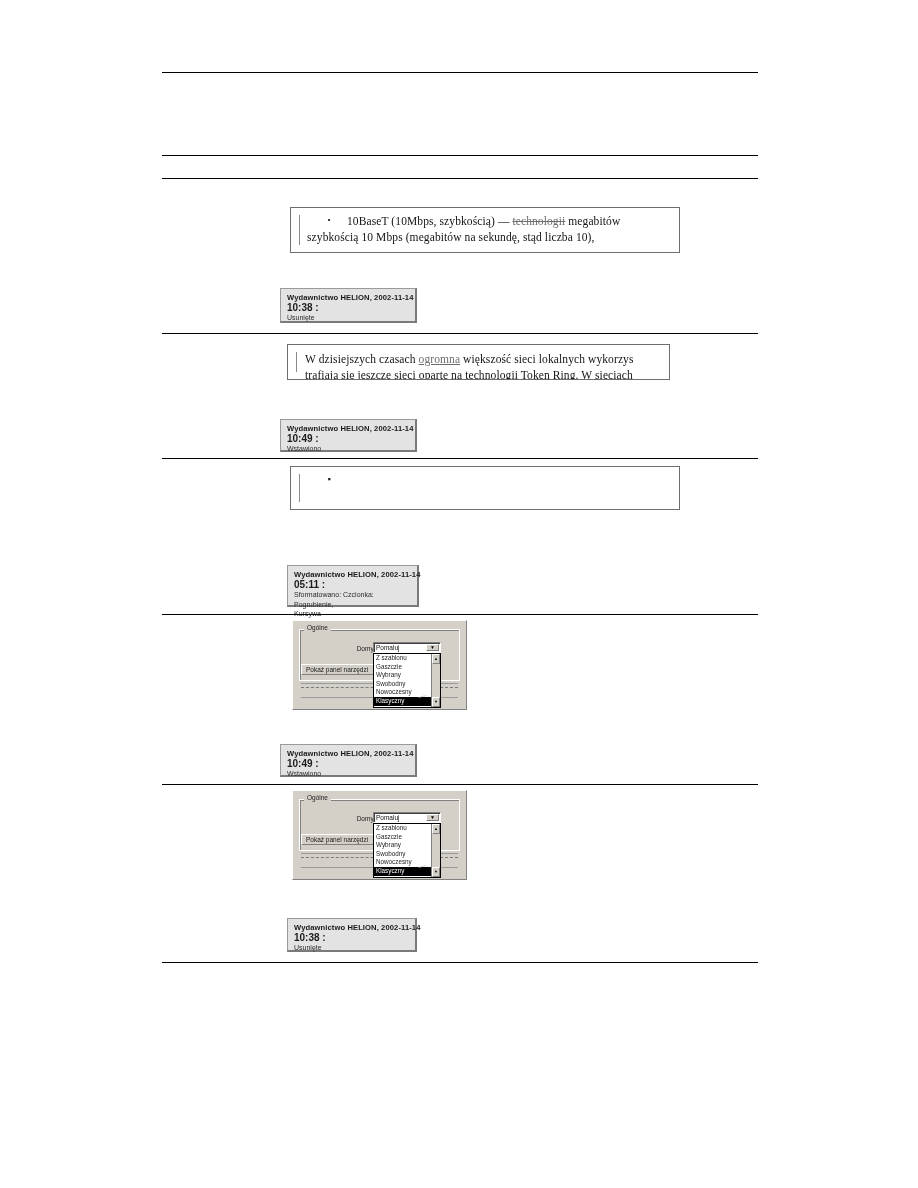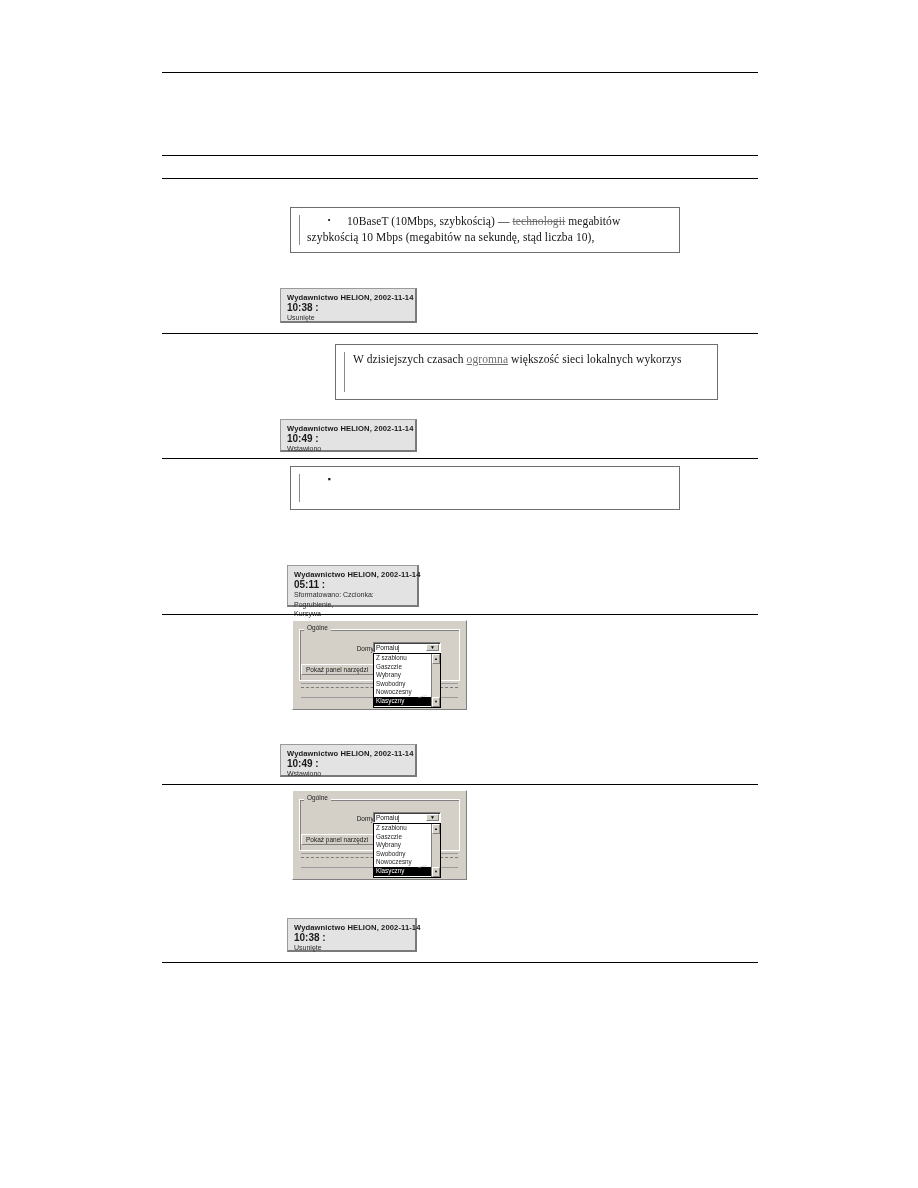--- a/index.html
+++ b/index.html
@@ -151,24 +151,25 @@
   </div>
 
   <div class="cmt" style="left:280px;top:288px;width:137px;height:35px;">
     <div class="who">Wydawnictwo HELION, 2002-11-14</div>
     <div class="when">10:38 :</div>
     <div class="act">Usunięte</div>
   </div>
 
   <div class="rule" style="top:333px;"></div>
 
-  <div class="revbox" style="left:287px;top:344px;width:383px;height:56px;margin-left:48px;">
+  <div class="revbox" style="left:287px;top:344px;width:383px;height:36px;">
     <div class="changebar"></div>
     <div class="revtext para" style="left:17px;">
       <span>W dzisiejszych czasach </span><span class="uline">ogromna</span><span> większość sieci lokalnych wykorzys</span>
+      <div>trafiają się jeszcze sieci oparte na technologii Token Ring. W sieciach</div>
     </div>
   </div>
 
   <div class="cmt" style="left:280px;top:419px;width:137px;height:33px;">
     <div class="who">Wydawnictwo HELION, 2002-11-14</div>
     <div class="when">10:49 :</div>
     <div class="act">Wstawiono</div>
   </div>
 
   <div class="rule" style="top:458px;"></div>

